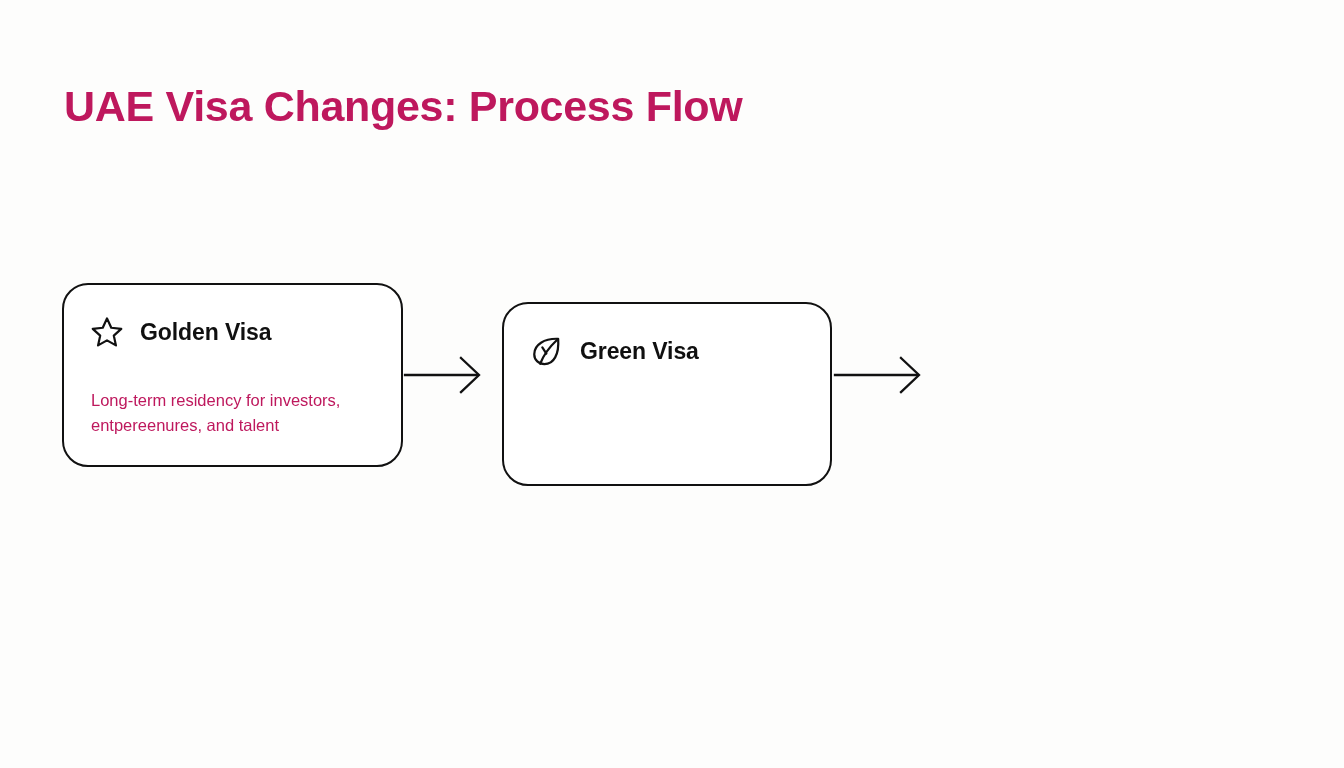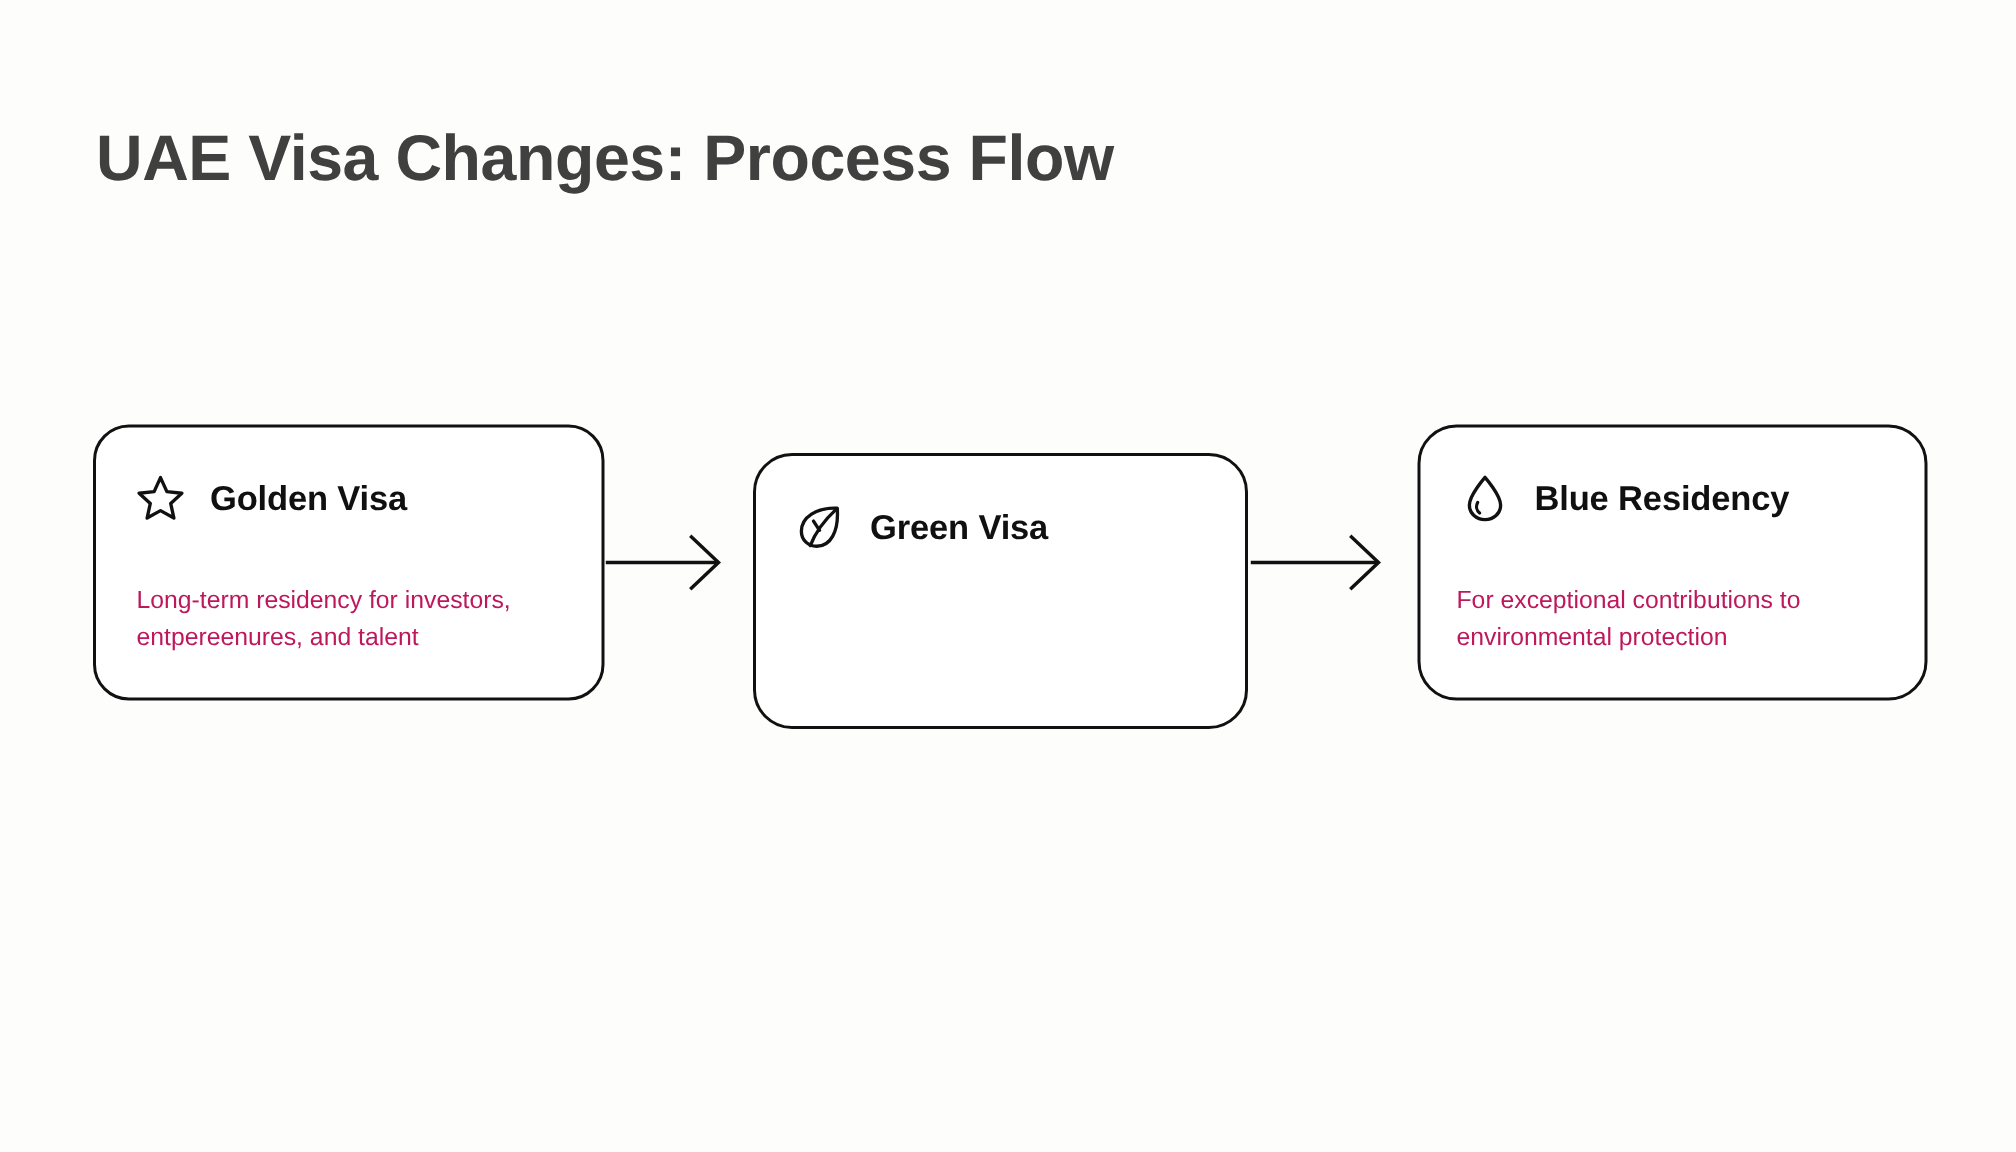--- a/index.html
+++ b/index.html
@@ -16,21 +16,21 @@
     position: relative;
     -webkit-font-smoothing: antialiased;
   }
 
   #page-title {
     position: absolute;
     left: 64px;
     top: 84px;
     font-size: 43px;
     font-weight: bold;
-    color: #404040;
+    color: #be185d;
     letter-spacing: -0.3px;
     line-height: 1.05;
     white-space: nowrap;
   }
 
   #flow {
     position: absolute;
     left: 0;
     top: 0;
     width: 1344px;
@@ -39,21 +39,21 @@
 
   .card {
     position: absolute;
     box-sizing: border-box;
     border: 2.2px solid #111111;
     border-radius: 26px;
     background: #ffffff;
     top: 283px;
     height: 184px;
   }
-  .card-1 { left: 62px;  width: 341px; border-radius: 24px; }
+  .card-1 { left: 62px;  width: 341px; }
   .card-2 { left: 502px; width: 330px; margin-top: 19px; }
   .card-3 { left: 945px; width: 340px; }
 
   .card-head {
     position: absolute;
     left: 26px;
     top: 30px;
     display: flex;
     align-items: center;
     gap: 16px;
@@ -138,26 +138,14 @@
     </div>
   </div>
 
   <div class="arrow arrow-2">
     <svg viewBox="0 0 100 42" fill="none" xmlns="http://www.w3.org/2000/svg" preserveAspectRatio="none">
       <path d="M2 21 L84 21" stroke="#111111" stroke-width="2.3" stroke-linecap="square"></path>
       <path d="M68 4 L86 21 L68 38" stroke="#111111" stroke-width="2.3" stroke-linecap="square" stroke-linejoin="miter" fill="none"></path>
     </svg>
   </div>
 
-  <div class="card card-3">
-    <div class="card-head">
-      <span class="card-icon">
-        <svg viewBox="0 0 32 32" fill="none" xmlns="http://www.w3.org/2000/svg">
-          <path d="M16 3.0 C16 3.0 6.2 14.2 6.2 20.4 C6.2 25.8 10.6 29.6 16 29.6 C21.4 29.6 25.8 25.8 25.8 20.4 C25.8 14.2 16 3.0 16 3.0 Z" stroke="#111111" stroke-width="2.1" stroke-linejoin="round" fill="none"></path>
-          <path d="M11.4 18.8 C10.2 21.0 10.6 23.8 12.6 25.4" stroke="#111111" stroke-width="2.0" stroke-linecap="round" fill="none"></path>
-        </svg>
-      </span>
-      <span class="card-title">Blue Residency</span>
-    </div>
-    <div class="card-desc">For exceptional contributions to environmental protection</div>
-  </div>
 
 </div>
 
 </body></html>

